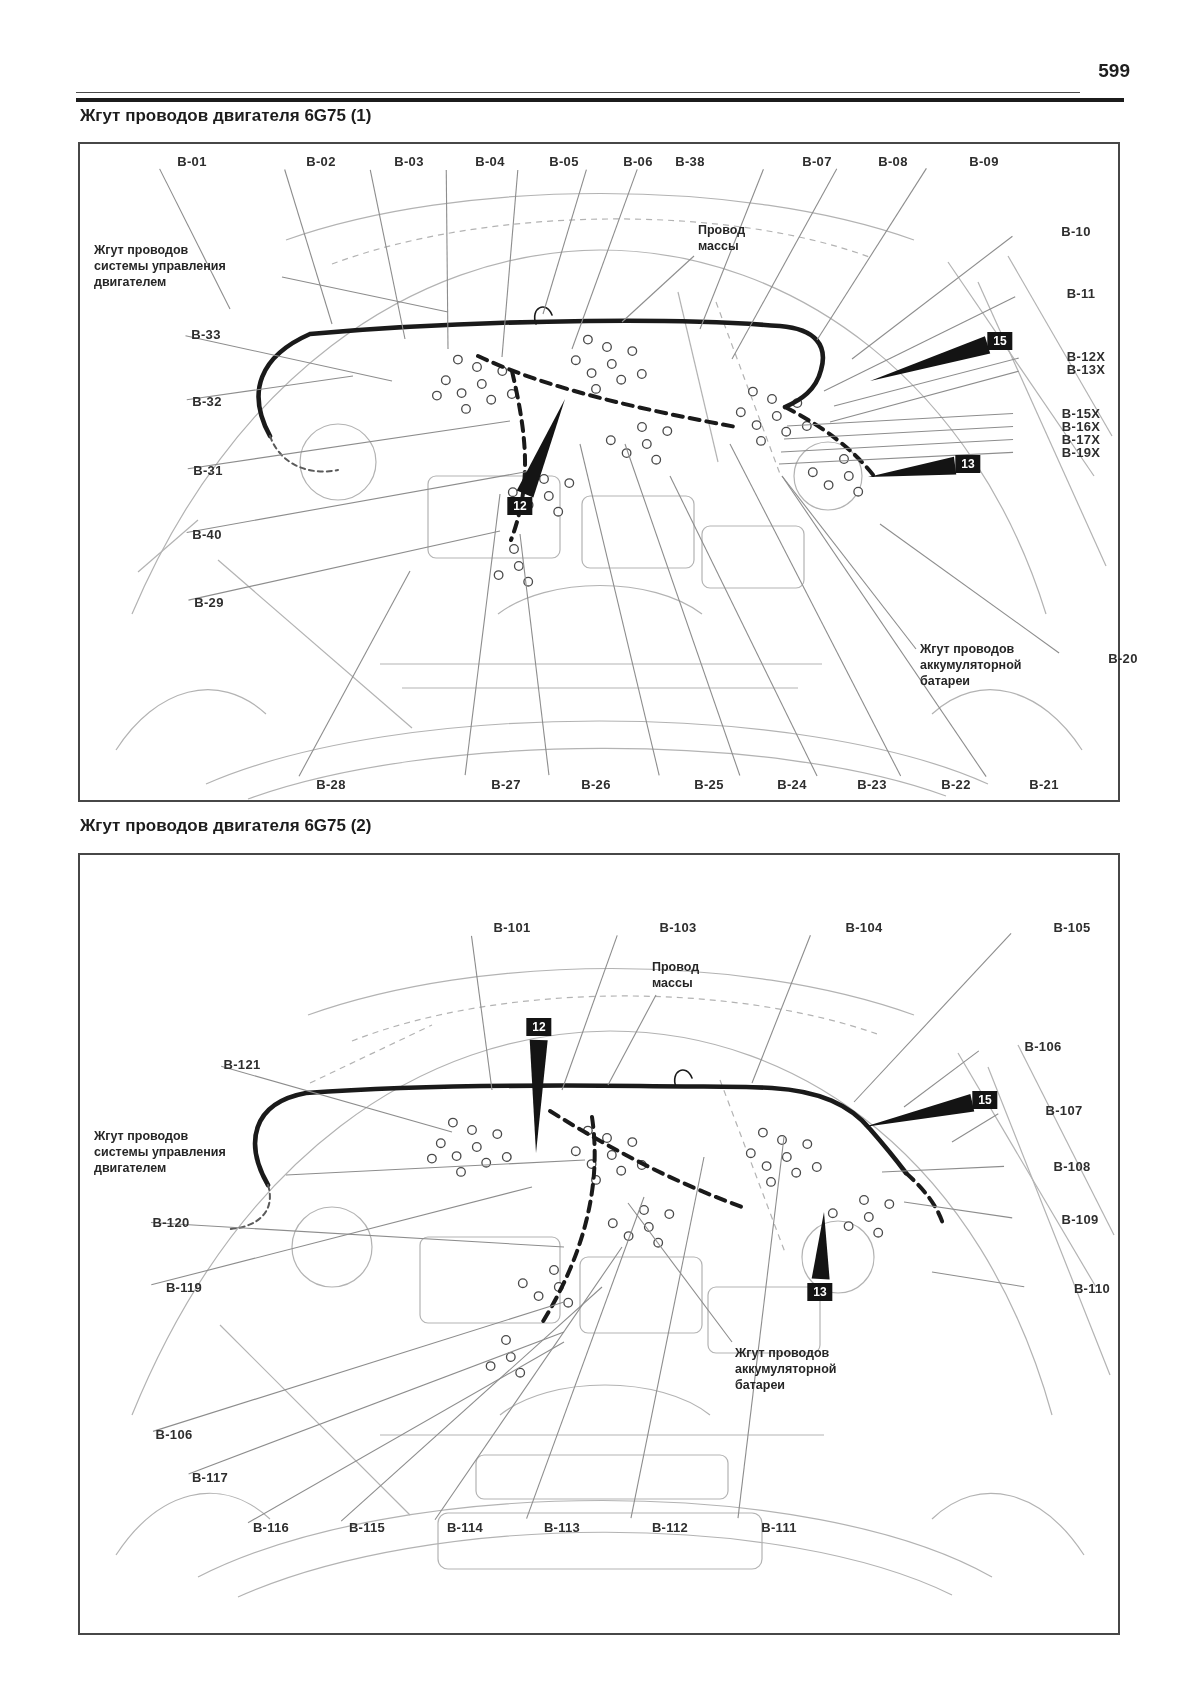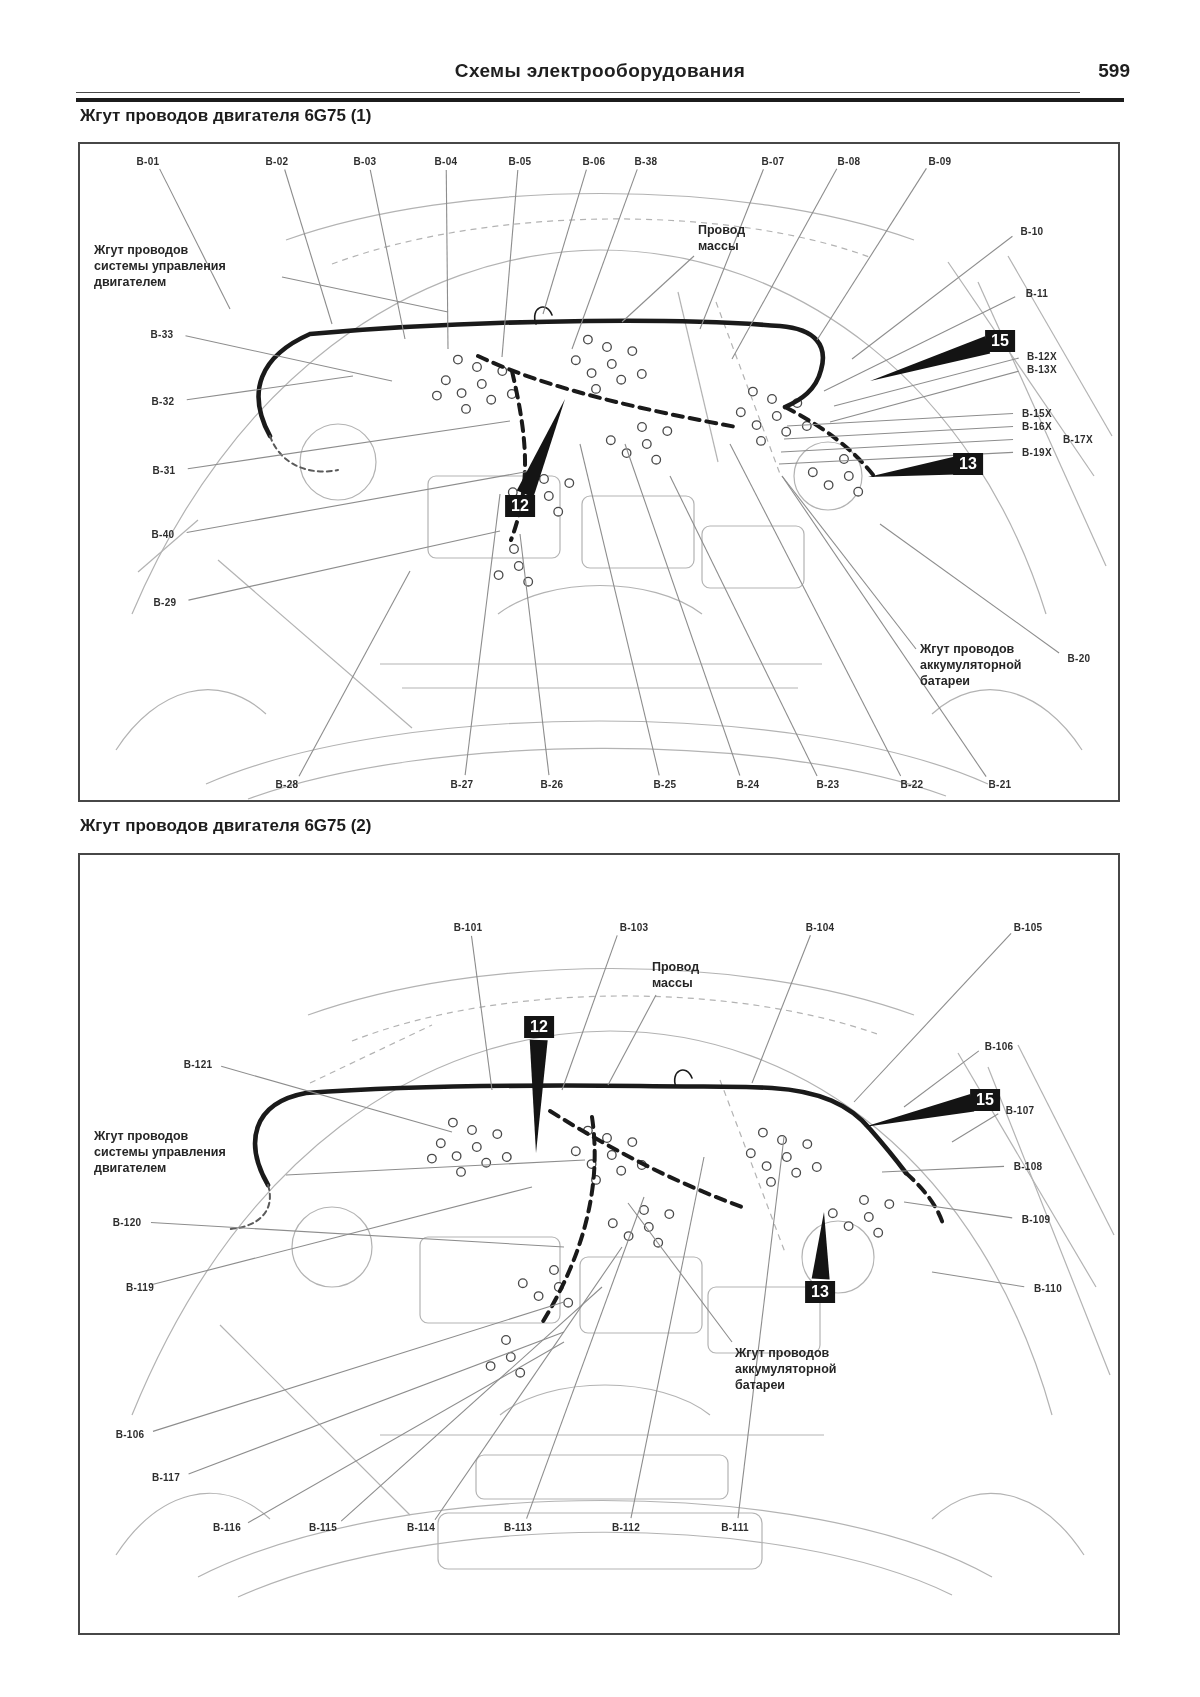--- a/index.html
+++ b/index.html
@@ -18,33 +18,32 @@
   #d2{left:78px;top:853px;width:1038px;height:778px;}
   svg.art{position:absolute;left:0;top:0;width:100%;height:100%;}
   .sketch path,.sketch rect,.sketch circle,.sketch line{fill:none;stroke:var(--sketch,#b3b3b3);stroke-width:1.2;}
   .sketch .dash{stroke-dasharray:6 5;}
   .conn circle{fill:#fff;stroke:#4a4a4a;stroke-width:1.3;}
   .harness path{fill:none;stroke:var(--ink,#1a1a1a);stroke-width:4.6;stroke-linecap:round;}
   .harness .hdash{stroke-width:4;stroke-dasharray:10 7;}
   .harness .thin{stroke-width:1.6;}
   .harness .tdash{stroke:#5a5a5a;stroke-width:2;stroke-dasharray:5 4;}
   .gen line{stroke:var(--leader,#8d8d8d);stroke-width:1.1;}
-  .clabel{position:absolute;transform:translate(-50%,-50%);font-size:10px;font-weight:600;
-          color:#2e2e2e;letter-spacing:.3px;white-space:nowrap;}
+  .clabel{position:absolute;transform:translate(-50%,-50%);font-size:13px;font-weight:600;
+          color:#2e2e2e;letter-spacing:.3px;white-space:nowrap;margin-left:44px;}
   .anno{position:absolute;font-size:12.5px;font-weight:700;color:#262626;line-height:1.28;
         white-space:pre-line;}
   .cbox{position:absolute;transform:translate(-50%,-50%);background:#141414;color:#fff;
-        font-size:16px;font-weight:700;line-height:1;padding:3px 6px;}
+        font-size:12px;font-weight:700;line-height:1;padding:3px 6px;}
 </style>
 </head>
 <body>
 
 <div class="page">
 
-  <div class="head-title">Схемы электрооборудования</div>
   <div class="page-num">599</div>
   <div class="rule-thin"></div>
   <div class="rule-thick"></div>
 
   <div class="sec-title" id="sec1">Жгут проводов двигателя 6G75 (1)</div>
 
   <div class="diagram" id="d1">
     <svg class="art" viewBox="0 0 1038 656">
       <g class="sketch">
         <path d="M 52,470 C 150,238 330,108 520,106 C 716,106 896,243 966,470"></path>
@@ -179,21 +178,21 @@
       <span class="clabel" style="left: 566px; top: 17px;">B-38</span>
       <span class="clabel" style="left: 693px; top: 17px;">B-07</span>
       <span class="clabel" style="left: 769px; top: 17px;">B-08</span>
       <span class="clabel" style="left: 860px; top: 17px;">B-09</span>
       <span class="clabel" style="left: 952px; top: 87px;">B-10</span>
       <span class="clabel" style="left: 957px; top: 149px;">B-11</span>
       <span class="clabel" style="left: 962px; top: 212px;">B-12X</span>
       <span class="clabel" style="left: 962px; top: 225px;">B-13X</span>
       <span class="clabel" style="left: 957px; top: 269px;">B-15X</span>
       <span class="clabel" style="left: 957px; top: 282px;">B-16X</span>
-      <span class="clabel" style="left: 998px; top: 295px;">B-17X</span>
+      <span class="clabel" style="left: 957px; top: 295px;">B-17X</span>
       <span class="clabel" style="left: 957px; top: 308px;">B-19X</span>
       <span class="clabel" style="left: 999px; top: 514px;">B-20</span>
       <span class="clabel" style="left: 82px; top: 190px;">B-33</span>
       <span class="clabel" style="left: 83px; top: 257px;">B-32</span>
       <span class="clabel" style="left: 84px; top: 326px;">B-31</span>
       <span class="clabel" style="left: 83px; top: 390px;">B-40</span>
       <span class="clabel" style="left: 85px; top: 458px; text-align: right;">B-29</span>
       <span class="clabel" style="left: 207px; top: 640px;">B-28</span>
       <span class="clabel" style="left: 382px; top: 640px;">B-27</span>
       <span class="clabel" style="left: 472px; top: 640px;">B-26</span>

